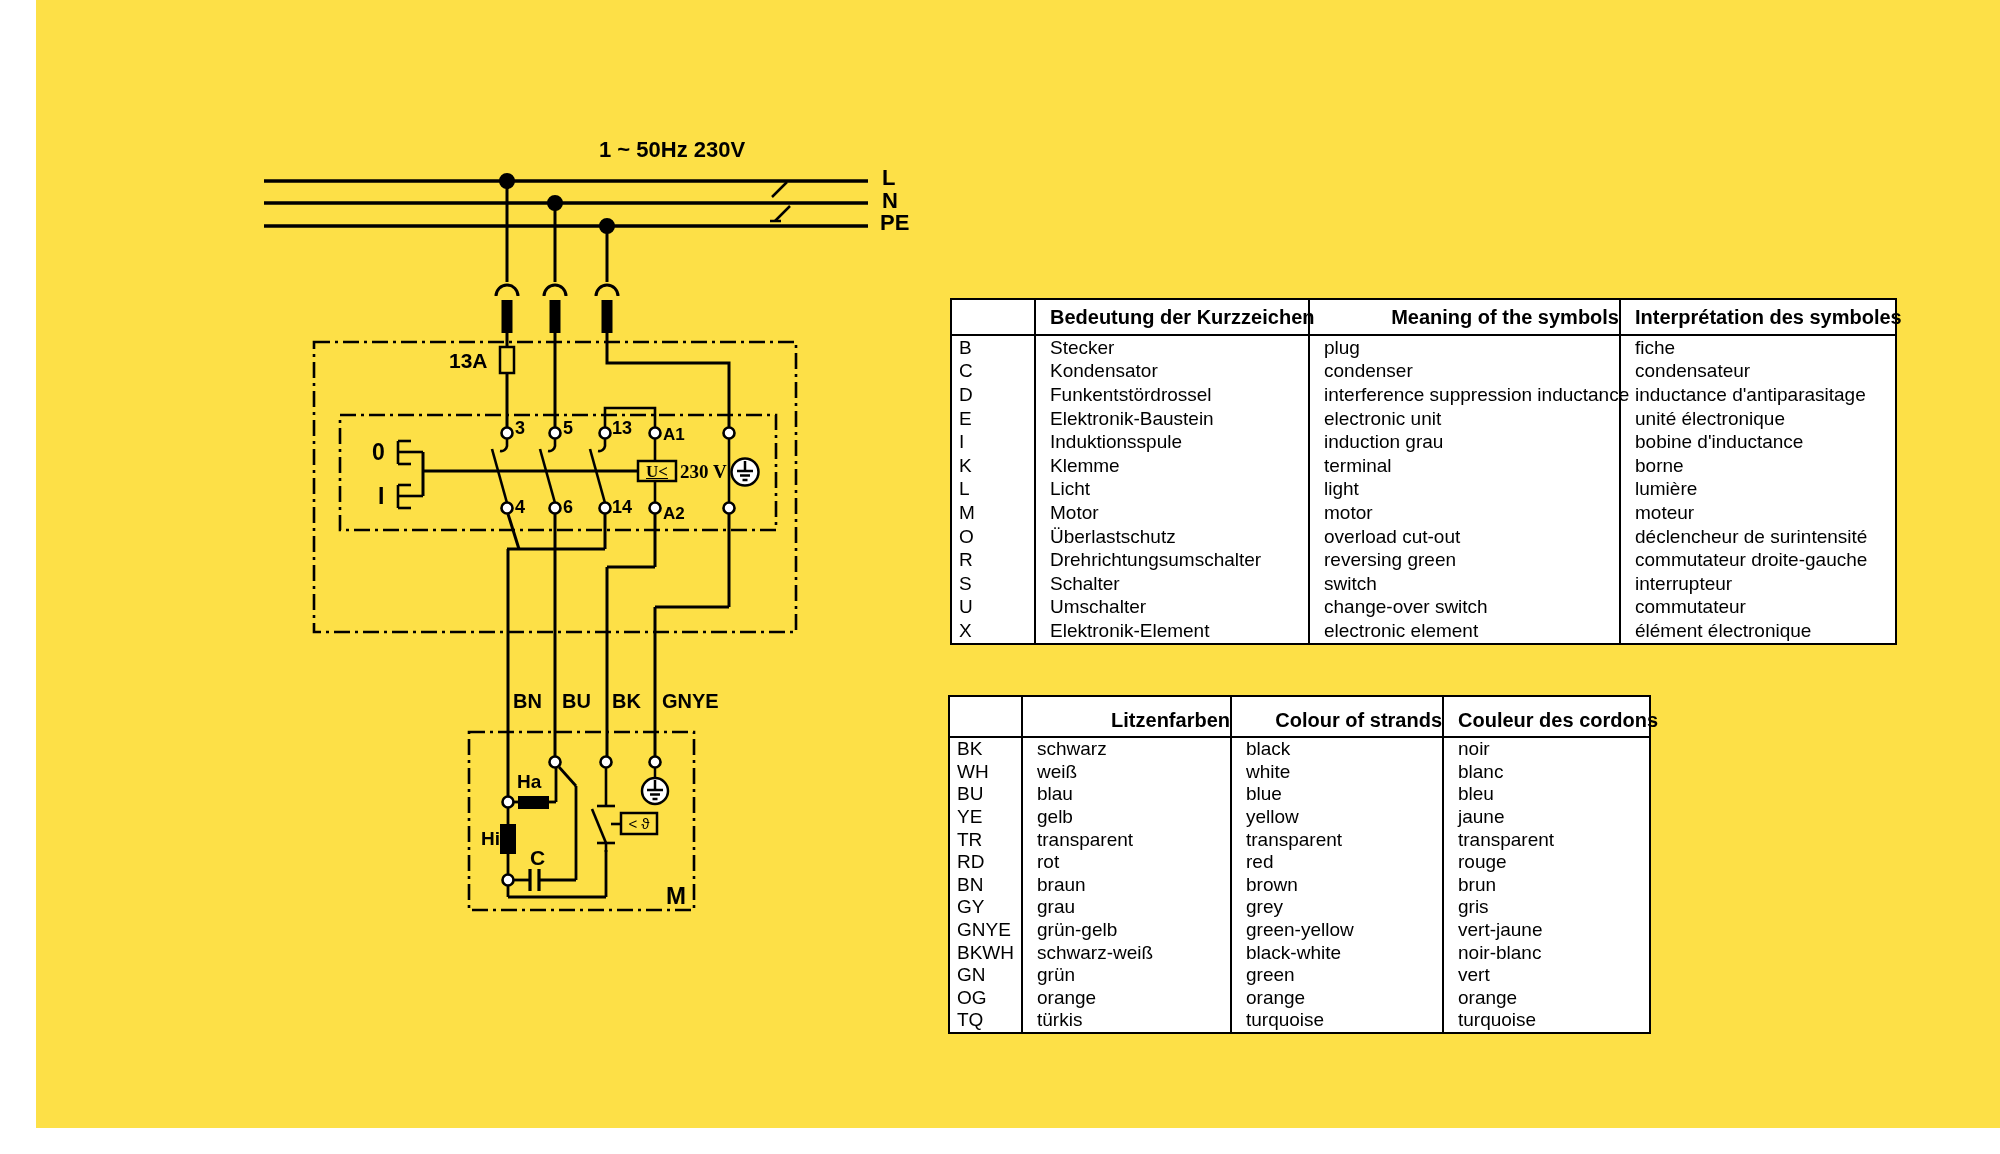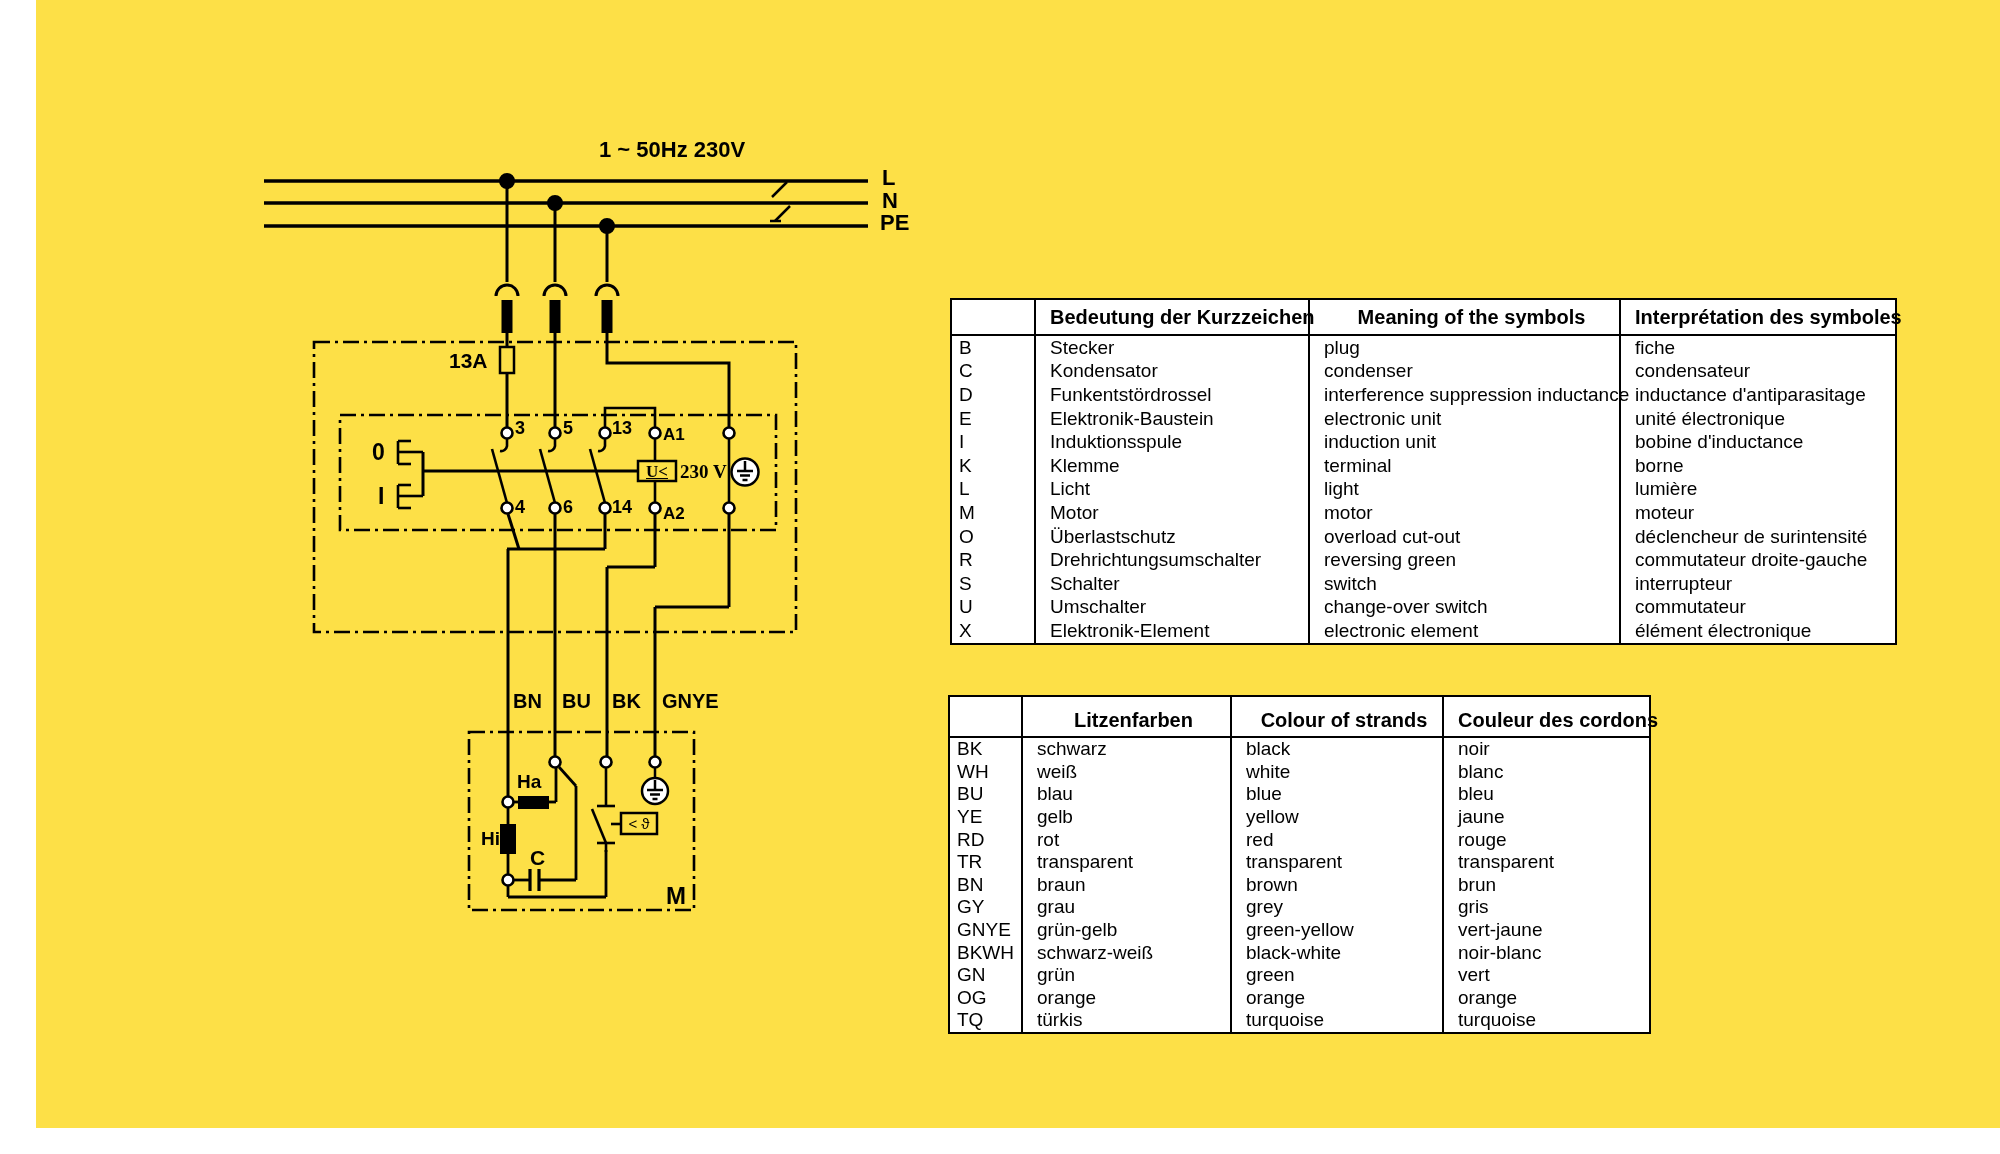--- a/index.html
+++ b/index.html
@@ -6,21 +6,21 @@
   #page{position:relative;width:2000px;height:1128px;background:#fde047;overflow:hidden;
         font-family:"Liberation Sans",sans-serif;color:#000;margin-left:36px;}
   #circuit-svg{position:absolute;left:0;top:0;}
   .lbl{position:absolute;font-weight:bold;color:#000;white-space:nowrap;line-height:1;}
   .serif{font-family:"Liberation Serif",serif;}
   .boxlbl{text-align:center;}
   
   table.legend{position:absolute;border-collapse:collapse;table-layout:fixed;background:#fff;}
   table.legend,table.legend th,table.legend td{border:0;}
   table.legend{border:2px solid #000;}
-  table.legend th{border-bottom:2px solid #000;font-weight:bold;text-align:center;
+  table.legend th{border-bottom:2px solid #000;font-weight:bold;text-align:right;
                   font-size:20px;padding:6px 0 5px 14px;white-space:nowrap;}
   table.legend td{font-size:19px;padding:0 0 0 14px;white-space:nowrap;vertical-align:middle;}
   table.legend .colsep{border-left:2px solid #000;}
   #symbols-table td{height:23.6px;}
   #colors-table td{height:22.6px;}
   #symbols-table td.letter,#colors-table td.letter{padding-left:7px;}
   #colors-table th{padding-top:12px;padding-bottom:4px;}
 </style>
 </head>
 <body>
@@ -258,21 +258,21 @@
         </tr>
         <tr>
           <td class="letter">E</td>
           <td class="colsep">Elektronik-Baustein</td>
           <td class="colsep">electronic unit</td>
           <td class="colsep">unité électronique</td>
         </tr>
         <tr>
           <td class="letter">I</td>
           <td class="colsep">Induktionsspule</td>
-          <td class="colsep">induction unit</td>
+          <td class="colsep">induction grau</td>
           <td class="colsep">bobine d'inductance</td>
         </tr>
         <tr>
           <td class="letter">K</td>
           <td class="colsep">Klemme</td>
           <td class="colsep">terminal</td>
           <td class="colsep">borne</td>
         </tr>
         <tr>
           <td class="letter">L</td>
@@ -353,32 +353,32 @@
           <td class="colsep">blue</td>
           <td class="colsep">bleu</td>
         </tr>
         <tr>
           <td class="letter">YE</td>
           <td class="colsep">gelb</td>
           <td class="colsep">yellow</td>
           <td class="colsep">jaune</td>
         </tr>
         <tr>
+          <td class="letter">TR</td>
+          <td class="colsep">transparent</td>
+          <td class="colsep">transparent</td>
+          <td class="colsep">transparent</td>
+        </tr>
+        <tr>
           <td class="letter">RD</td>
           <td class="colsep">rot</td>
           <td class="colsep">red</td>
           <td class="colsep">rouge</td>
         </tr>
         <tr>
-          <td class="letter">TR</td>
-          <td class="colsep">transparent</td>
-          <td class="colsep">transparent</td>
-          <td class="colsep">transparent</td>
-        </tr>
-        <tr>
           <td class="letter">BN</td>
           <td class="colsep">braun</td>
           <td class="colsep">brown</td>
           <td class="colsep">brun</td>
         </tr>
         <tr>
           <td class="letter">GY</td>
           <td class="colsep">grau</td>
           <td class="colsep">grey</td>
           <td class="colsep">gris</td>

